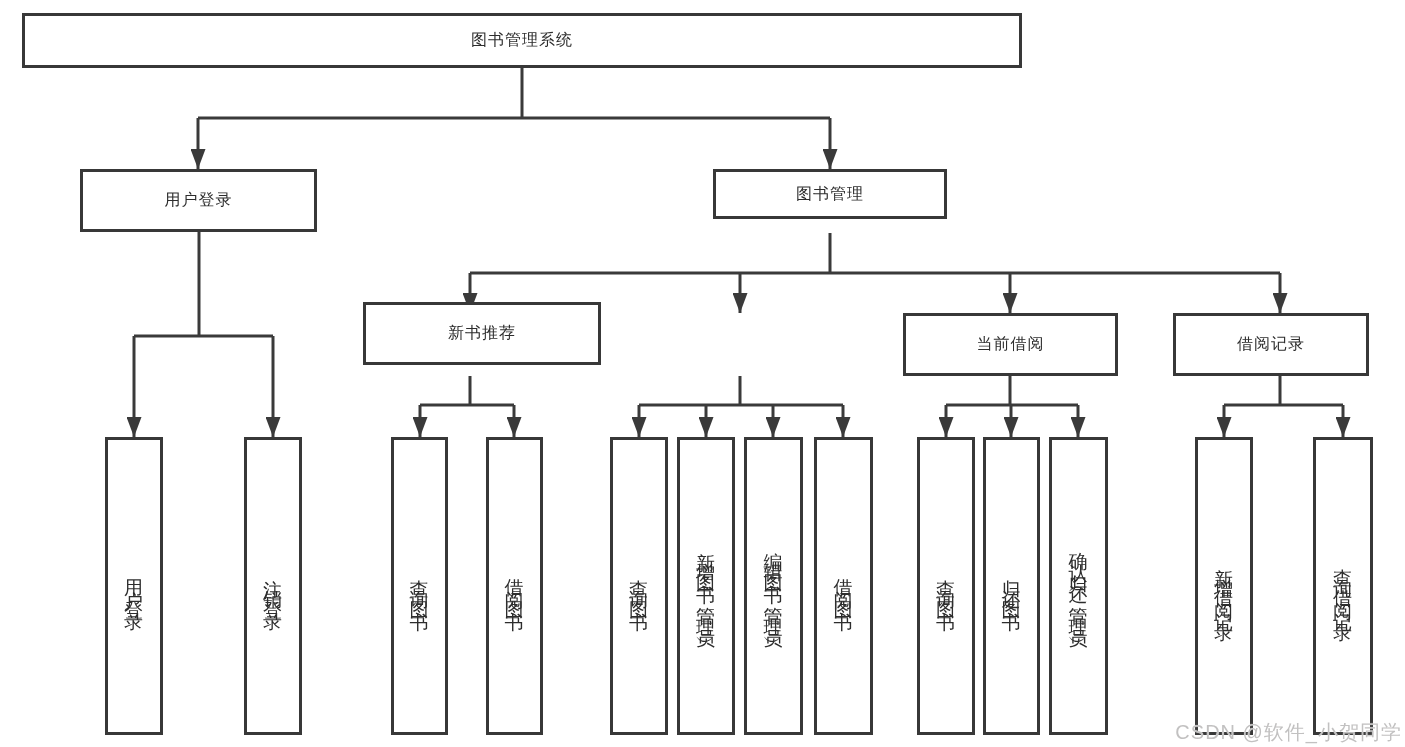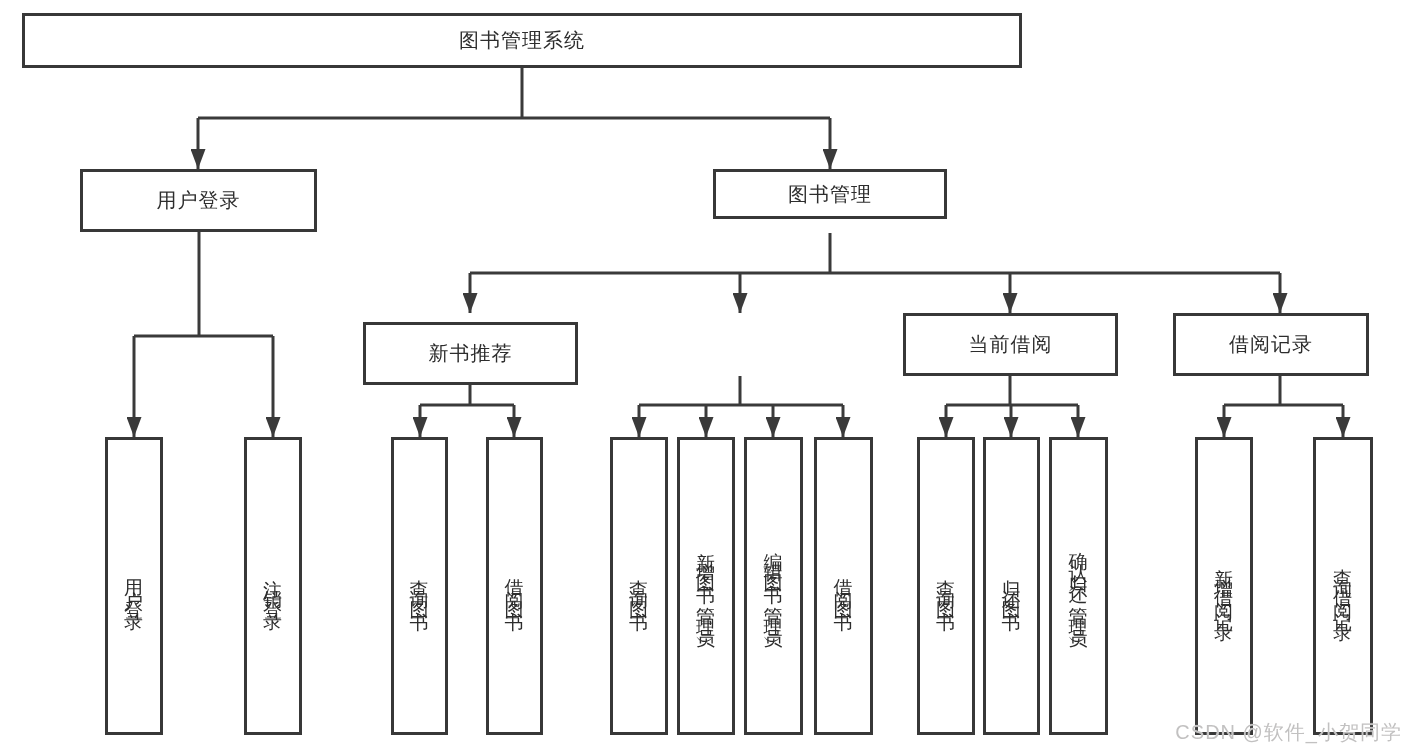--- a/index.html
+++ b/index.html
@@ -30,21 +30,21 @@
     position: absolute;
     box-sizing: border-box;
     background: #ffffff;
     border: 3px solid #383838;
     display: flex;
     align-items: center;
     justify-content: center;
     color: #2d2d2d;
   }
   .hbox {
-    font-size: 20px;
+    font-size: 16px;
     letter-spacing: 1px;
     white-space: nowrap;
   }
   .vbox span {
     writing-mode: vertical-rl;
     line-height: 1;
     font-size: 19px;
     letter-spacing: 11px;
     white-space: nowrap;
   }
@@ -108,21 +108,21 @@
     <span>图书管理系统</span>
   </div>
 
   <div class="node hbox" style="left:80px;top:169px;width:237px;height:63px">
     <span>用户登录</span>
   </div>
   <div class="node hbox" style="left:713px;top:169px;width:234px;height:50px">
     <span>图书管理</span>
   </div>
 
-  <div class="node hbox" style="left:363px;top:322px;width:215px;height:63px">
+  <div class="node hbox" style="left:363px;top:302px;width:238px;height:63px">
     <span>新书推荐</span>
   </div>
   <div class="node hbox" style="left:903px;top:313px;width:215px;height:63px">
     <span>当前借阅</span>
   </div>
   <div class="node hbox" style="left:1173px;top:313px;width:196px;height:63px">
     <span>借阅记录</span>
   </div>
 
   <div class="node vbox" style="left:105px;top:437px;width:58px;height:298px">

